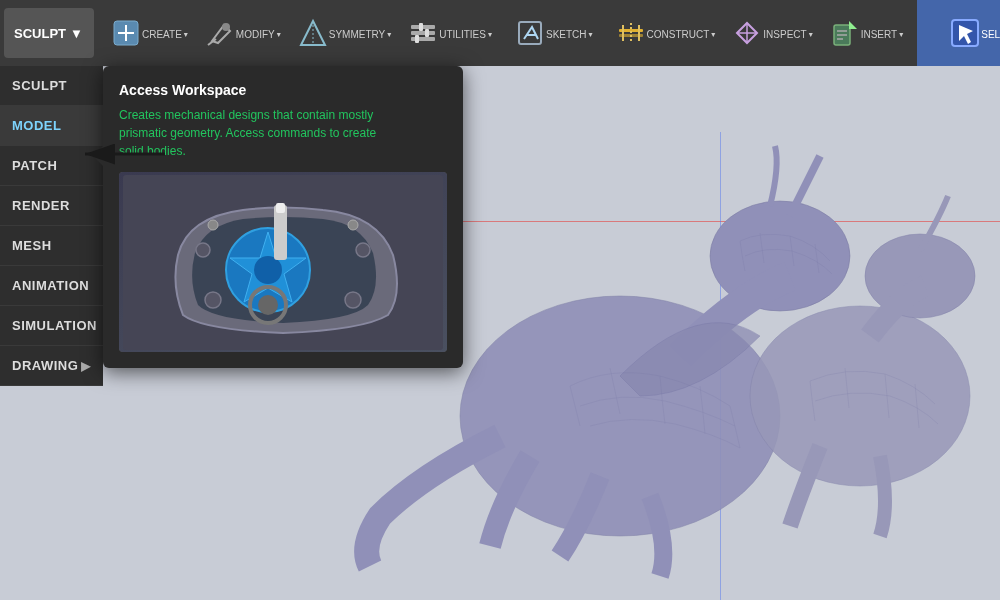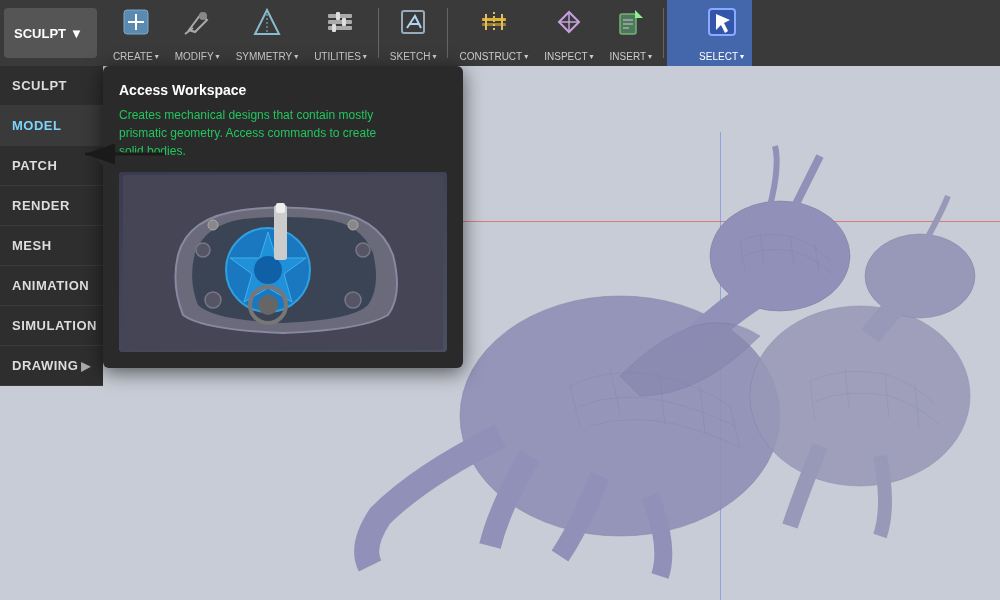--- a/index.html
+++ b/index.html
@@ -39,23 +39,22 @@
       font-weight: bold;
       margin-right: 4px;
     }
     .dropdown-arrow {
       color: #aaa;
       font-size: 10px;
     }
 
     .toolbar-group {
       display: flex;
-      flex-direction: column;
-      align-items: center;
-      justify-content: space-between;
+      align-items: center;
+      justify-content: flex-end;
       padding: 4px 8px;
       cursor: pointer;
       height: 66px;
     }
     .toolbar-group .icon-area {
       display: flex;
       align-items: center;
       justify-content: center;
       height: 36px;
     }

